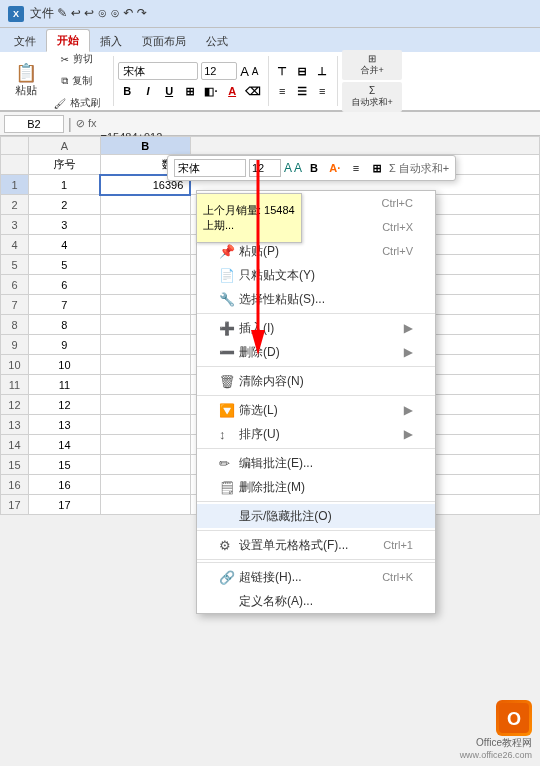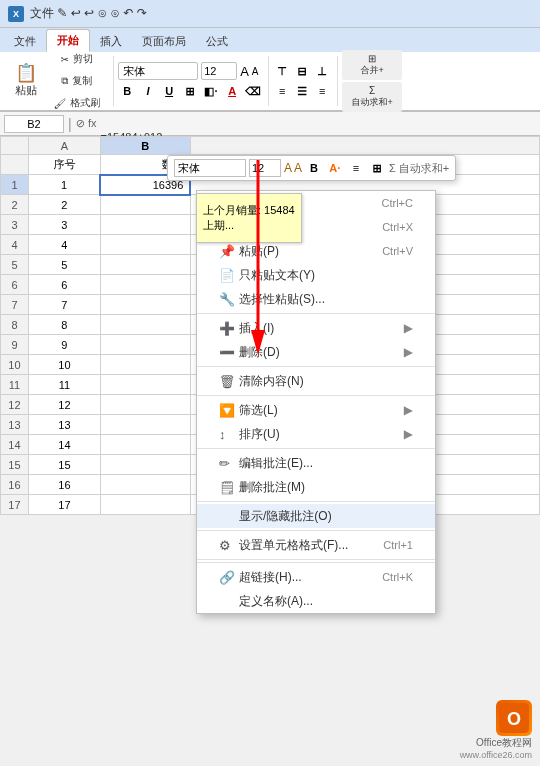--- a/index.html
+++ b/index.html
@@ -457,21 +457,21 @@
 <div class="formula-bar">
   <input class="cell-ref" type="text" value="B2" style="">
   <span class="formula-sep">|</span>
   <span class="formula-icon">⊘ fx</span>
   <input class="formula-input" type="text" value="=15484+912" style="">
 </div>
 
 <div class="mini-toolbar">
   <input style="width: 72px; border: 1px solid rgb(192, 192, 192); font-size: 11px; height: 18px; padding: 1px 3px;" type="text" value="宋体">
   <input style="width: 32px; border: 1px solid rgb(192, 192, 192); font-size: 11px; height: 18px; padding: 1px 2px;" type="text" value="12">
-  <span style="font-size:12px; color:#a16207;">A A</span>
+  <span style="font-size:12px; color:#0f766e;">A A</span>
   <button class="format-btn" style="font-weight:bold;">B</button>
   <button class="format-btn">
       <span style="color:#f60;">A·</span>
     </button>
   <button class="format-btn">≡</button>
   <button class="format-btn">⊞</button>
   <span style="font-size:11px; color:#666;">Σ</span>
   <span style="font-size:11px; color:#666;">自动求和+</span>
 </div>
 

